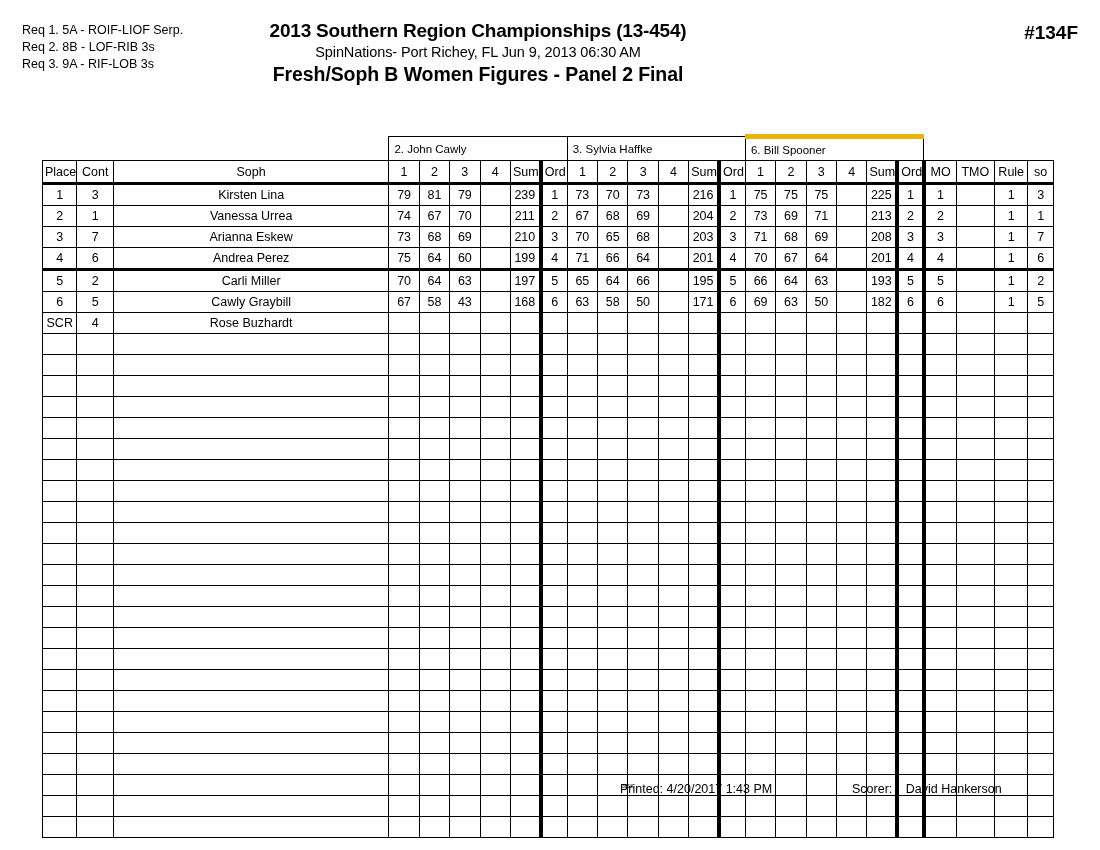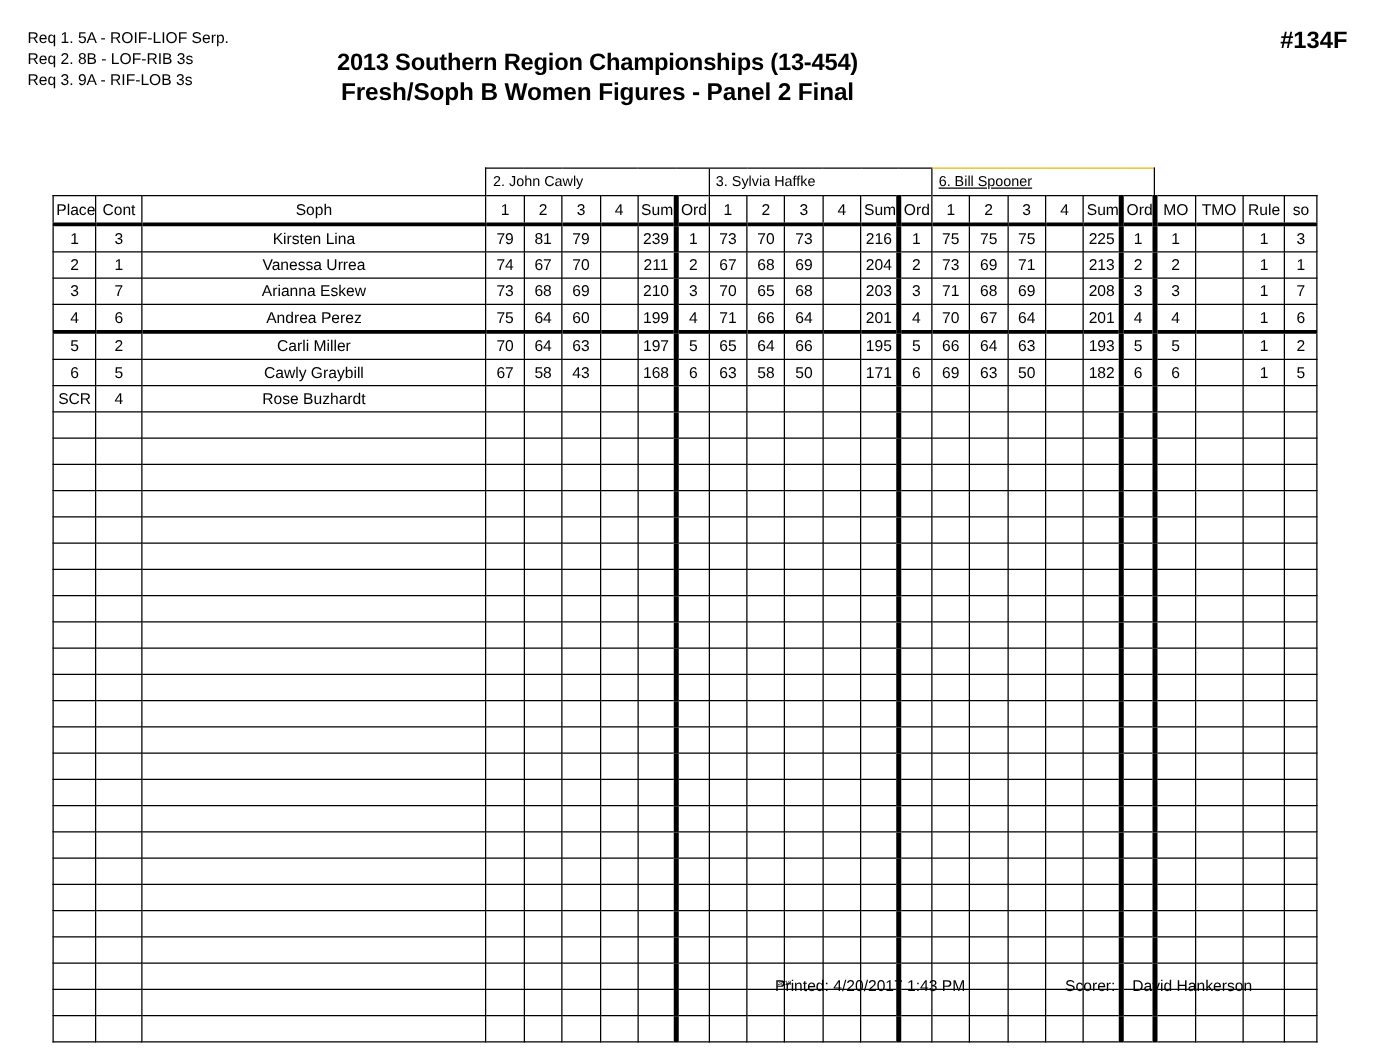--- a/index.html
+++ b/index.html
@@ -26,21 +26,20 @@
     white-space: nowrap;
   }
   #req-block .req-line { display: block; }
 
   #title-block {
     position: absolute;
     left: 0;
     top: 20px;
     width: 956px;
     text-align: center;
-    margin-top: 20px;
   }
   #title-main {
     font-size: 19px;
     font-weight: bold;
     letter-spacing: -0.2px;
     line-height: 22px;
   }
   #title-sub {
     font-size: 14.5px;
     line-height: 20px;
@@ -96,24 +95,23 @@
     height: 21px;
     font-size: 11.5px;
     text-align: left;
     padding-left: 5px;
   }
   tr.judge-banner td.jb-box {
     border-top: 1px solid #000;
     border-left: 1px solid #000;
   }
   tr.judge-banner td.jb-end {
-    border-top: 1px solid #eab308;
+    border-top: 5px solid #eab308;
     border-left: 1px solid #000;
     border-right: 1px solid #000;
-    text-decoration: underline;
   }
   tr.judge-banner td.jb-blank { border: none; }
 
   
   tr.col-head td {
     font-size: 12.5px;
     height: 21px;
   }
   td.h-left { text-align: left; padding-left: 5px; }
 
@@ -150,20 +148,21 @@
 <body>
 
 <div id="req-block">
     <span class="req-line">Req  1.  5A - ROIF-LIOF Serp.</span>
     <span class="req-line">Req  2.  8B - LOF-RIB 3s</span>
     <span class="req-line">Req  3.  9A - RIF-LOB 3s</span>
   </div>
 
 <div id="title-block">
   <div id="title-main">2013 Southern Region Championships (13-454)</div>
+  <div id="title-sub">SpinNations- Port Richey, FL  Jun 9, 2013  06:30 AM</div>
   <div id="title-event">Fresh/Soph B Women Figures  - Panel 2 Final</div>
 </div>
 
 <div id="heat-number">#134F</div>
 
 <div id="sheet">
   <table class="grid">
     <colgroup>
       <col style="width:34px">
         <col style="width:36px">

